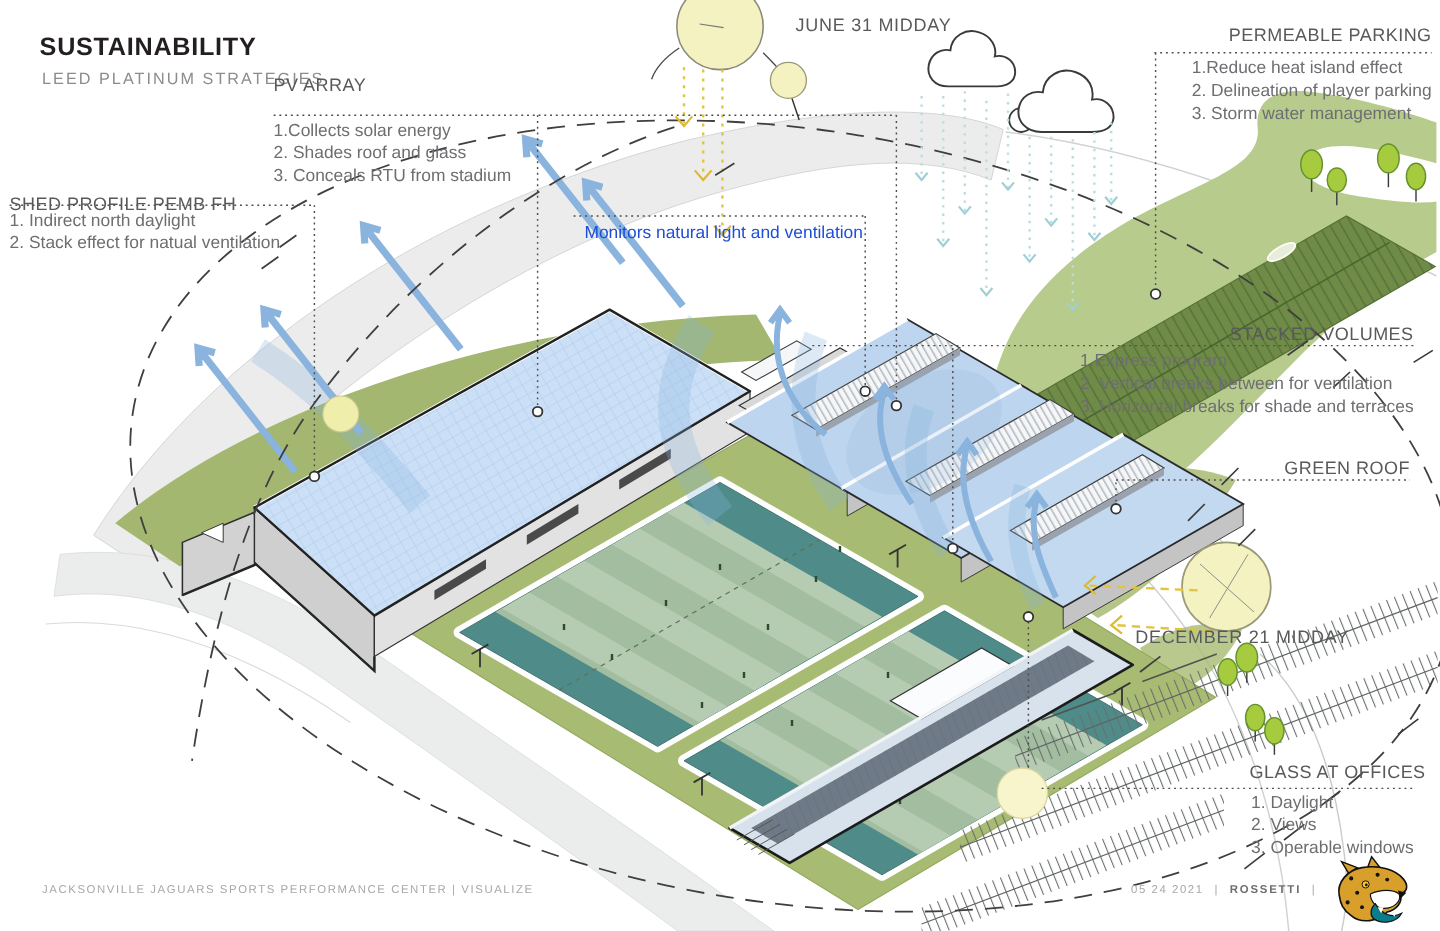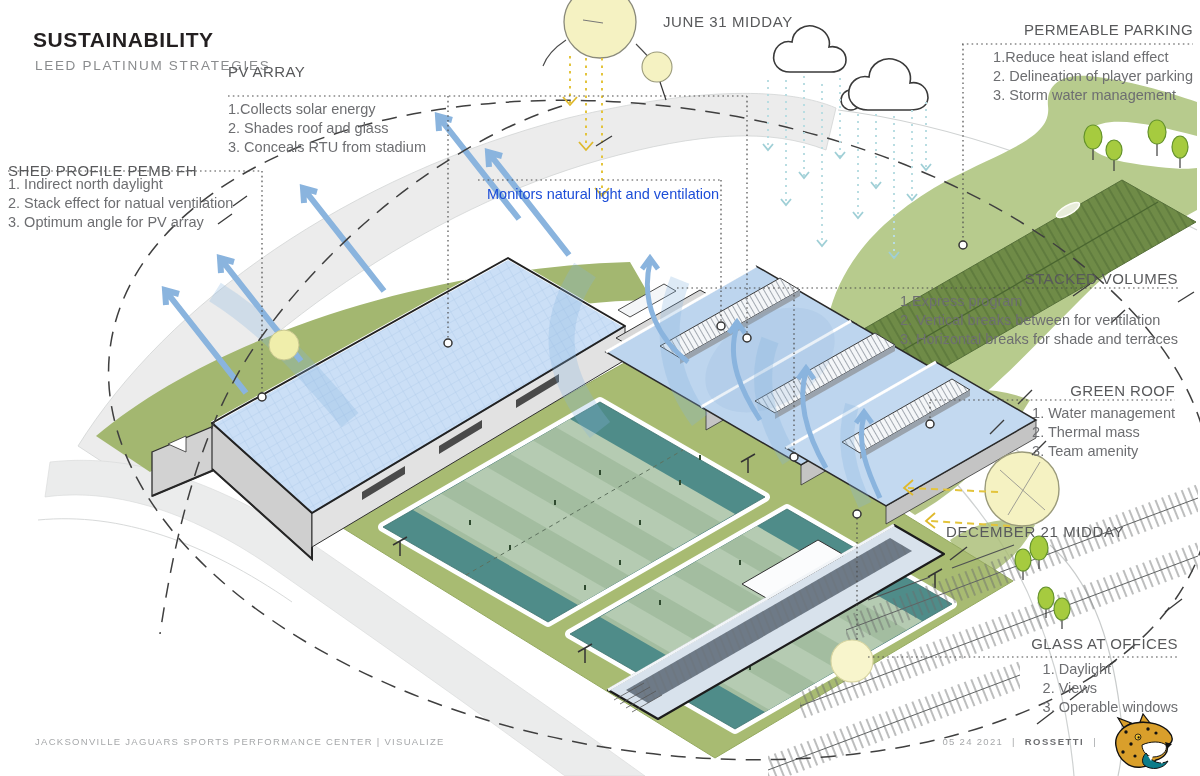--- a/index.html
+++ b/index.html
@@ -315,21 +315,20 @@
   <div class="abs ann-items" style="left:228px; top:100px;">
     <div>1.Collects solar energy</div>
     <div>2. Shades roof and glass</div>
     <div>3. Conceals RTU from stadium</div>
   </div>
 
   <div class="abs ann-title" style="left:8px; top:150px;margin-top:12px;">SHED PROFILE PEMB FH</div>
   <div class="abs ann-items" style="left:8px; top:175px;">
     <div>1. Indirect north daylight</div>
     <div>2. Stack effect for natual ventilation</div>
-    <div>3. Optimum angle for PV array</div>
   </div>
 
   <div class="abs sun-label" style="left:663px; top:13px;">JUNE 31 MIDDAY</div>
 
   <div class="abs callout" style="left:487px; top:186px;">Monitors natural light and ventilation</div>
 
   <div class="abs ann-title right" style="right:7px; top:21px;">PERMEABLE PARKING</div>
   <div class="abs ann-items right" style="right:7px; top:48px;">
     <div>1.Reduce heat island effect</div>
     <div>2. Delineation of player parking</div>
@@ -337,29 +336,24 @@
   </div>
 
   <div class="abs ann-title right" style="right:22px; top:270px;">STACKED VOLUMES</div>
   <div class="abs ann-items right" style="right:22px; top:292px;">
     <div>1.Express program</div>
     <div>2. Vertical breaks between for ventilation</div>
     <div>3. Horizontal breaks for shade and terraces</div>
   </div>
 
   <div class="abs ann-title right" style="right:25px; top:382px;">GREEN ROOF</div>
-  <div class="abs ann-items right" style="right:25px; top:404px;">
-    <div>1. Water management</div>
-    <div>2. Thermal mass</div>
-    <div>3. Team amenity</div>
-  </div>
 
   <div class="abs sun-label" style="left:946px; top:523px;">DECEMBER 21 MIDDAY</div>
 
-  <div class="abs ann-title right" style="right:22px; top:635px;">GLASS AT OFFICES</div>
+  <div class="abs ann-title right" style="right:12px; top:635px;">GLASS AT OFFICES</div>
   <div class="abs ann-items right" style="right:22px; top:660px;">
     <div>1. Daylight</div>
     <div>2. Views</div>
     <div>3. Operable windows</div>
   </div>
 
   <div class="abs foot" style="left:35px; top:736px;">JACKSONVILLE JAGUARS SPORTS PERFORMANCE CENTER  |  VISUALIZE</div>
   <div class="abs foot right" style="right:98px; top:736px;">
     <span class="foot-date">05 24 2021</span>
     <span class="foot-sep">|</span>

